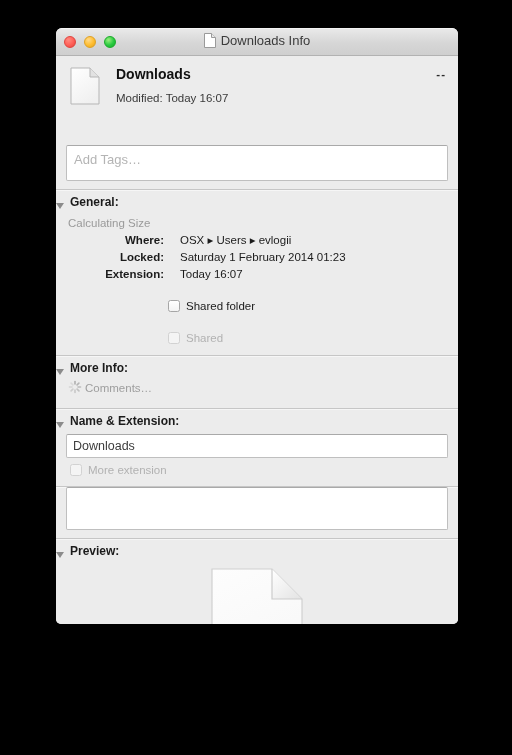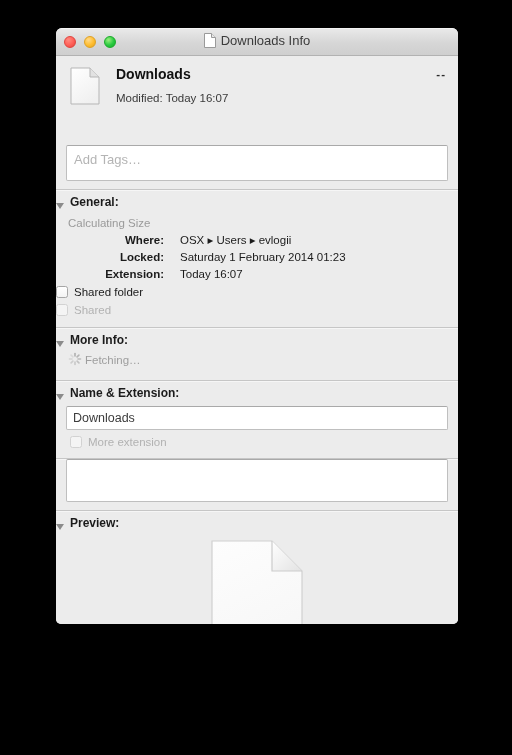--- a/index.html
+++ b/index.html
@@ -178,21 +178,22 @@
   }
   .kv-val { color: #1b1b1b; margin-left: 12px; }
   .kv-val.muted { color: #9a9a9a; }
 
   
   .check-row {
     display: flex;
     align-items: center;
     font-size: 11.5px;
     line-height: 18px;
-    margin-top: 0;
+    padding-left: 112px;
+    margin-top: 14px;
   }
   .cbox {
     width: 12px; height: 12px;
     border: 1px solid #a6a6a6;
     border-radius: 2.5px;
     background: linear-gradient(to bottom, #ffffff, #f3f3f3);
     box-sizing: border-box;
     margin-right: 6px;
     flex: 0 0 12px;
     cursor: pointer;
@@ -351,21 +352,21 @@
             <line x1="10.9" y1="3.1" x2="9.1" y2="4.9" opacity="0.9"></line>
             <line x1="12.5" y1="7" x2="10" y2="7" opacity="0.8"></line>
             <line x1="10.9" y1="10.9" x2="9.1" y2="9.1" opacity="0.7"></line>
             <line x1="7" y1="12.5" x2="7" y2="10" opacity="0.6"></line>
             <line x1="3.1" y1="10.9" x2="4.9" y2="9.1" opacity="0.5"></line>
             <line x1="1.5" y1="7" x2="4" y2="7" opacity="0.4"></line>
             <line x1="3.1" y1="3.1" x2="4.9" y2="4.9" opacity="0.3"></line>
           </g>
         </svg>
       </span>
-      <span>Fetching…</span>
+      <span>Comments…</span>
     </div>
 
     <div class="sep"></div>
     <div class="disclosure-row">
       <div class="tri"></div>
       <div class="section-title">Name &amp; Extension:</div>
     </div>
     <div class="name-wrap">
       <div class="name-field">Downloads</div>
     </div>

